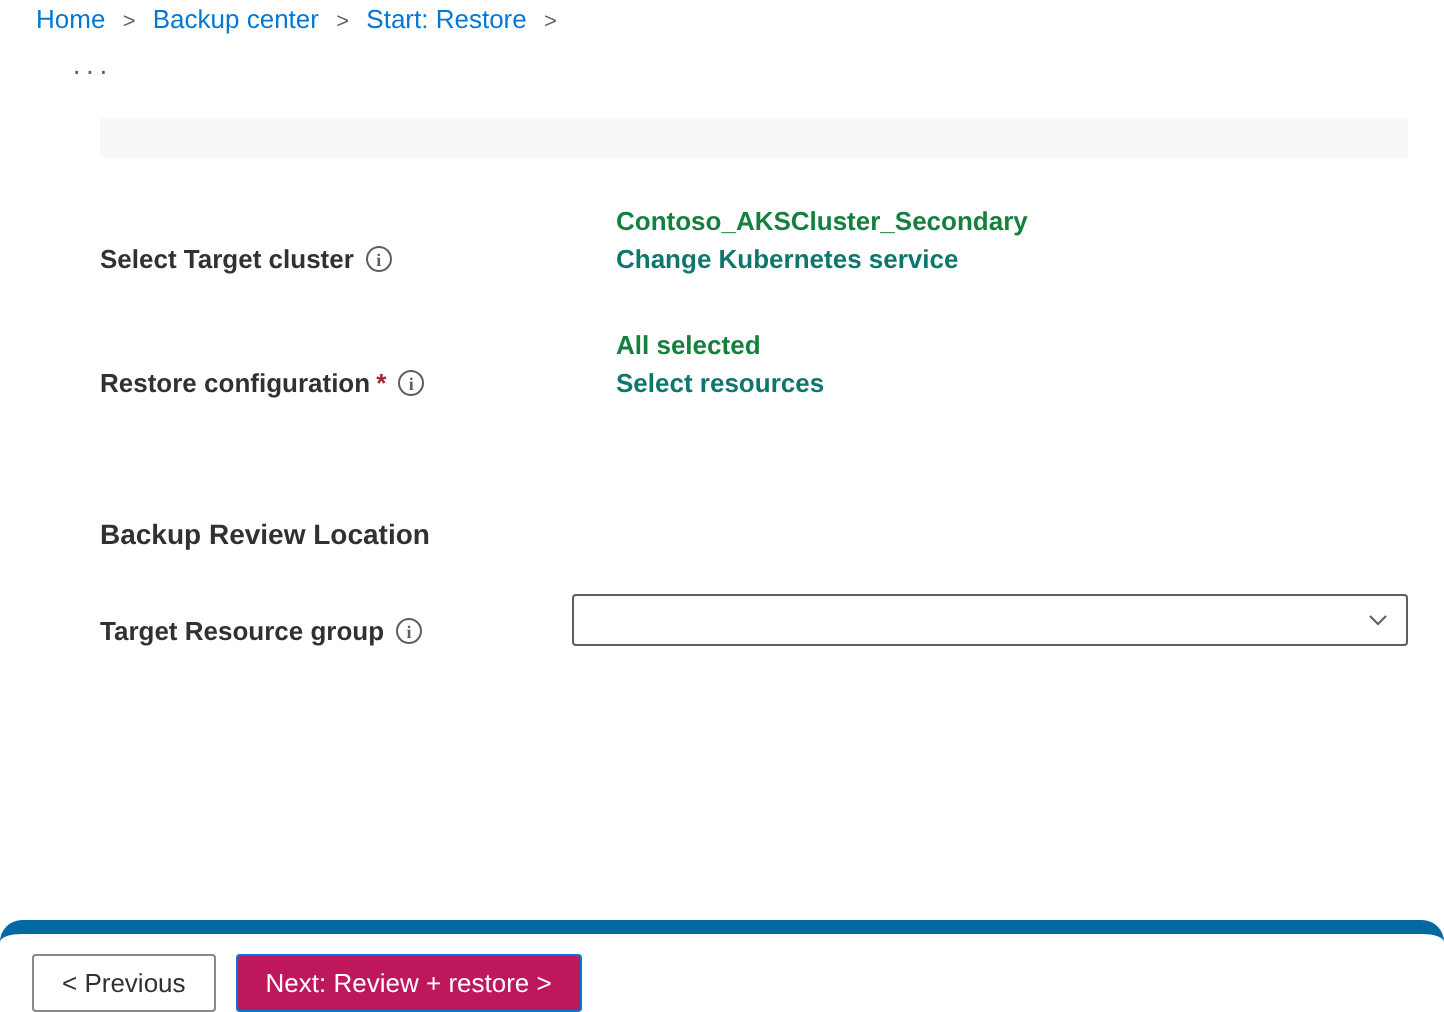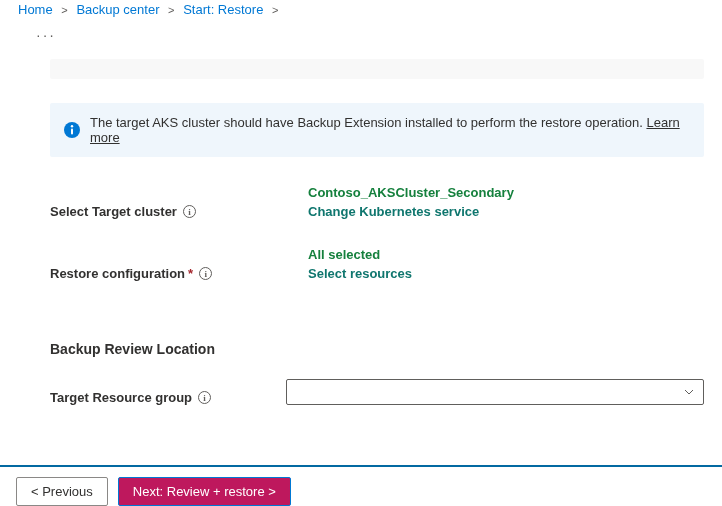--- a/index.html
+++ b/index.html
@@ -145,24 +145,25 @@
     }
     .chevron-svg {
       width: 12px;
       height: 12px;
     }
     .footer {
       position: absolute;
       bottom: 0;
       left: 0;
       right: 0;
-      border-top: 2px solid #0369a1;
+      border-top: 7px solid #0369a1;
       padding: 10px 16px 0 16px;
       display: flex;
       gap: 10px;
+      border-radius: 11px;
     }
     .btn {
       font-size: 13px;
       padding: 6px 14px;
       border-radius: 2px;
       cursor: pointer;
       font-family: inherit;
     }
     .btn-secondary {
       background: #fff;
@@ -187,30 +188,20 @@
   <span class="sep">&gt;</span>
 </div>
 
 <div class="page-title-row">
   <span class="more-icon">···</span>
 </div>
 
 <div class="content">
   <div class="blank-bar"></div>
 
-  <div class="info-banner">
-    <svg class="info-icon-svg" viewBox="0 0 16 16">
-      <circle cx="8" cy="8" r="8" fill="#0078d4"></circle>
-      <circle cx="8" cy="4.3" r="1.2" fill="#fff"></circle>
-      <rect x="7" y="6.5" width="2" height="6" rx="1" fill="#fff"></rect>
-    </svg>
-    <span class="info-text">
-      <span>The target AKS cluster should have Backup Extension installed to perform the restore operation. </span><a>Learn more</a>
-    </span>
-  </div>
 
   <div class="form-row">
     <div class="form-label-col">
       <span>Select Target cluster</span>
       <span class="help-icon">i</span>
     </div>
     <div class="form-value-col">
       <div class="static-val">Contoso_AKSCluster_Secondary</div>
       <div class="link">Change Kubernetes service</div>
     </div>

